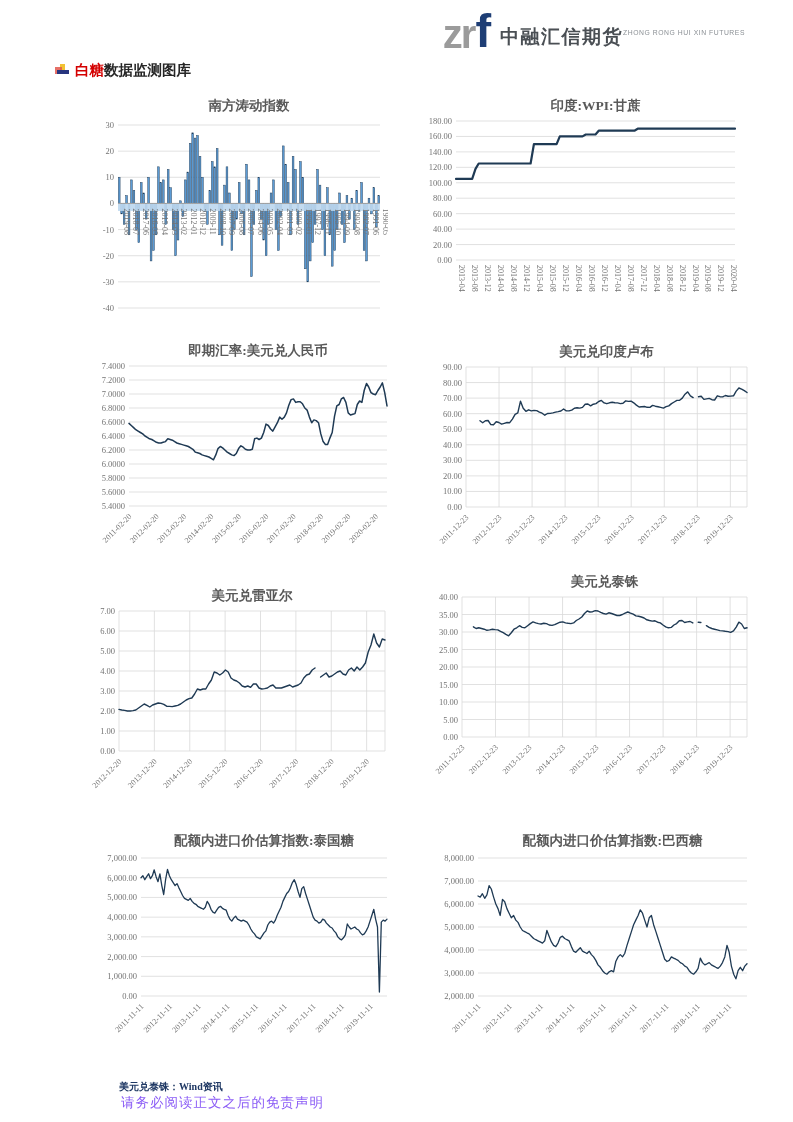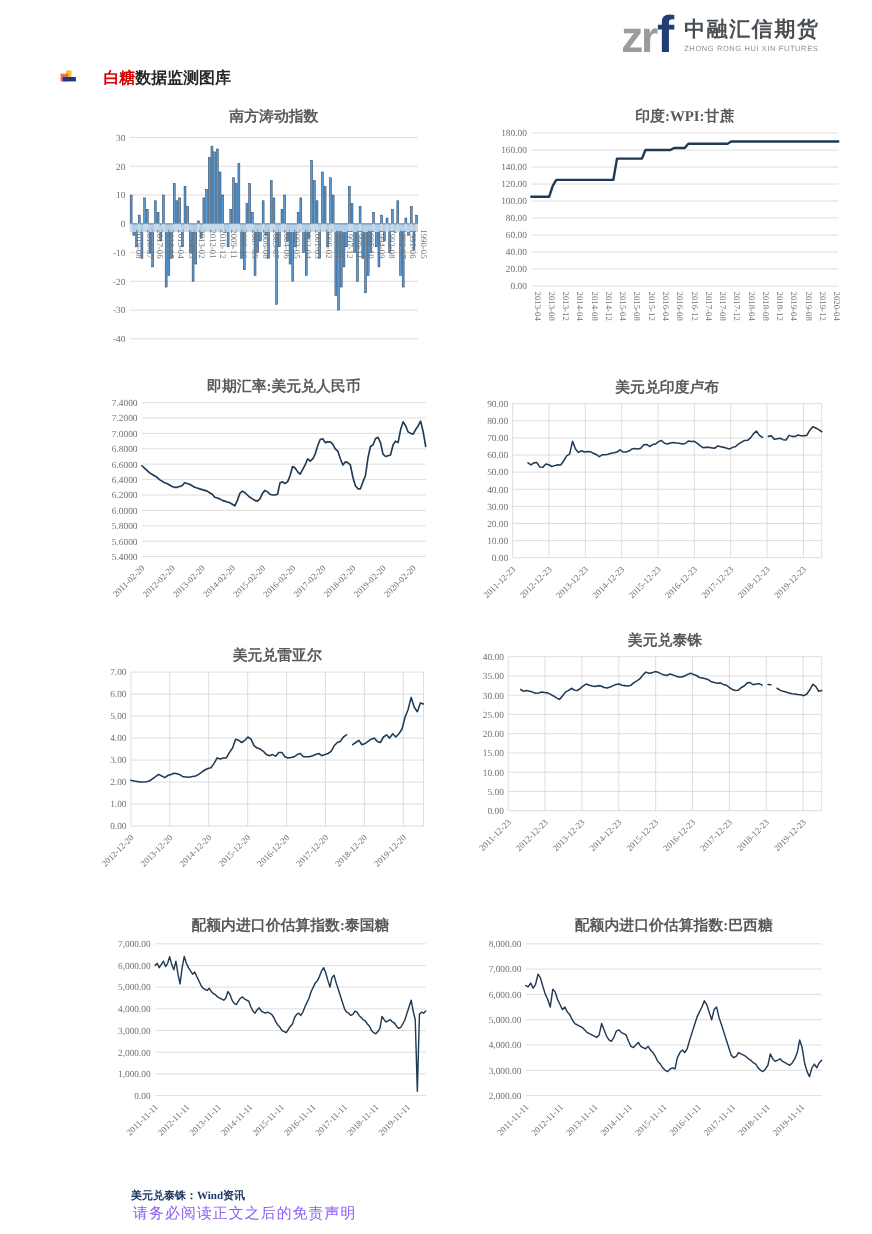--- a/index.html
+++ b/index.html
@@ -3,25 +3,25 @@
 <meta charset="utf-8">
 <style>
   html,body{margin:0;padding:0;background:#e8e8e8}
   .page{position:relative;width:793px;height:1122px;background:#ffffff;margin:0 auto;
         font-family:"Liberation Sans",sans-serif;overflow:hidden}
   
   .logo{position:absolute;top:12px;right:48px;display:flex;align-items:flex-end;gap:9px}
   .logo-mark{display:flex;align-items:flex-end;line-height:.8;font-weight:bold}
   .logo-zr{color:#9b9b9b;font-size:40px;letter-spacing:-2px}
   .logo-f{color:#1e3e75;font-size:47px;margin-left:1px}
-  .logo-text{display:flex;flex-direction:column;padding-bottom:2px}
+  .logo-text{display:flex;flex-direction:row;padding-bottom:2px}
   .logo-cn{font-size:19px;font-weight:bold;color:#4a4f54;letter-spacing:1.5px;line-height:1.1}
   .logo-en{font-size:6.8px;color:#8a8f94;letter-spacing:.55px;margin-top:2px;white-space:nowrap}
   
-  .section-title{position:absolute;left:55px;top:61px;display:flex;align-items:center;gap:25px}
+  .section-title{position:absolute;left:55px;top:61px;display:flex;align-items:center;gap:6px}
   .bullet{position:relative;width:14px;height:14px;flex:0 0 auto}
   .bullet i{position:absolute;display:block}
   .bullet .b-yellow{left:5px;top:0;width:5px;height:9px;background:#f2c233}
   .bullet .b-red{left:0;top:3px;width:7px;height:7px;background:#e2574c;opacity:.85}
   .bullet .b-navy{left:2px;top:6px;width:12px;height:4px;background:#27357e}
   .title-text{font-size:14.5px;font-weight:bold;color:#262626;font-family:"Liberation Serif","DejaVu Serif",serif}
   .title-hl{color:#d40000}
   
   .chart{position:absolute}
   .chart svg{display:block}
@@ -207,21 +207,21 @@
         <text transform="translate(227.404,113.42857142857143) rotate(90)" text-anchor="start" font-size="8" fill="#737373" font-family="&quot;Liberation Serif&quot;,&quot;DejaVu Serif&quot;,serif">1997-12</text>
         <text transform="translate(236.99320000000003,113.42857142857143) rotate(90)" text-anchor="start" font-size="8" fill="#737373" font-family="&quot;Liberation Serif&quot;,&quot;DejaVu Serif&quot;,serif">1996-11</text>
         <text transform="translate(246.5824,113.42857142857143) rotate(90)" text-anchor="start" font-size="8" fill="#737373" font-family="&quot;Liberation Serif&quot;,&quot;DejaVu Serif&quot;,serif">1995-10</text>
         <text transform="translate(256.1716,113.42857142857143) rotate(90)" text-anchor="start" font-size="8" fill="#737373" font-family="&quot;Liberation Serif&quot;,&quot;DejaVu Serif&quot;,serif">1994-09</text>
         <text transform="translate(265.7608,113.42857142857143) rotate(90)" text-anchor="start" font-size="8" fill="#737373" font-family="&quot;Liberation Serif&quot;,&quot;DejaVu Serif&quot;,serif">1993-08</text>
         <text transform="translate(275.35,113.42857142857143) rotate(90)" text-anchor="start" font-size="8" fill="#737373" font-family="&quot;Liberation Serif&quot;,&quot;DejaVu Serif&quot;,serif">1992-07</text>
         <text transform="translate(284.9392,113.42857142857143) rotate(90)" text-anchor="start" font-size="8" fill="#737373" font-family="&quot;Liberation Serif&quot;,&quot;DejaVu Serif&quot;,serif">1991-06</text>
         <text transform="translate(294.5284,113.42857142857143) rotate(90)" text-anchor="start" font-size="8" fill="#737373" font-family="&quot;Liberation Serif&quot;,&quot;DejaVu Serif&quot;,serif">1990-05</text>
       </svg>
     </div>
-  <div class="chart" style="left:435px;top:95px">
+  <div class="chart" style="left:408px;top:95px">
       <svg width="335" height="225">
         <text x="187.5" y="15" text-anchor="middle" font-size="13.5" fill="#595959" font-family="&quot;Liberation Serif&quot;,&quot;DejaVu Serif&quot;,serif" font-weight="bold">印度:WPI:甘蔗</text>
         <line x1="48" y1="165" x2="327" y2="165" stroke="#d9d9d9" stroke-width="0.8"></line>
         <text x="44" y="168" text-anchor="end" font-size="8.5" fill="#737373" font-family="&quot;Liberation Serif&quot;,&quot;DejaVu Serif&quot;,serif">0.00</text>
         <line x1="48" y1="149.55555555555554" x2="327" y2="149.55555555555554" stroke="#d9d9d9" stroke-width="0.8"></line>
         <text x="44" y="152.55555555555554" text-anchor="end" font-size="8.5" fill="#737373" font-family="&quot;Liberation Serif&quot;,&quot;DejaVu Serif&quot;,serif">20.00</text>
         <line x1="48" y1="134.11111111111111" x2="327" y2="134.11111111111111" stroke="#d9d9d9" stroke-width="0.8"></line>
         <text x="44" y="137.11111111111111" text-anchor="end" font-size="8.5" fill="#737373" font-family="&quot;Liberation Serif&quot;,&quot;DejaVu Serif&quot;,serif">40.00</text>
         <line x1="48" y1="118.66666666666666" x2="327" y2="118.66666666666666" stroke="#d9d9d9" stroke-width="0.8"></line>
         <text x="44" y="121.66666666666666" text-anchor="end" font-size="8.5" fill="#737373" font-family="&quot;Liberation Serif&quot;,&quot;DejaVu Serif&quot;,serif">60.00</text>

